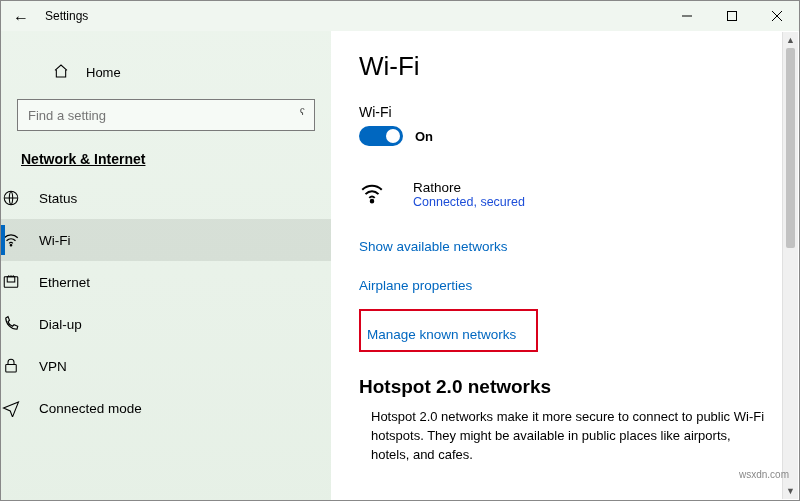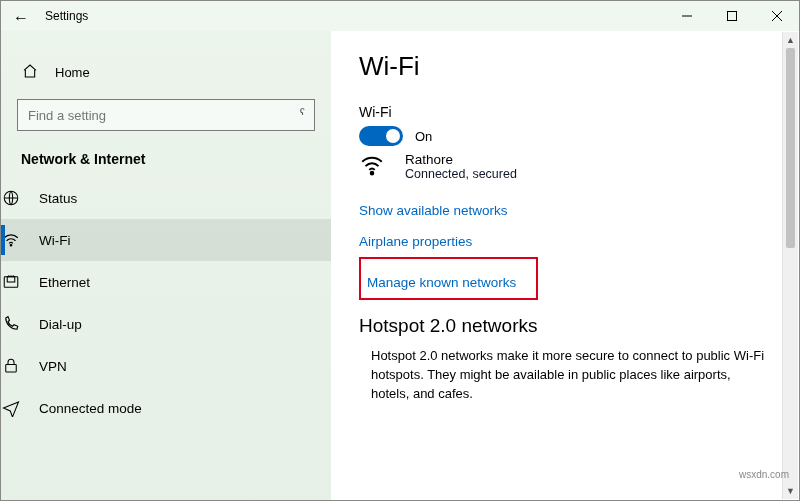--- a/index.html
+++ b/index.html
@@ -8,49 +8,49 @@
   
   .titlebar { height: 30px; display: flex; align-items: center; background: rgba(230,240,230,0.6); }
   .titlebar .back { width: 40px; text-align: center; font-size: 16px; cursor: pointer; }
   .titlebar .title { font-size: 12px; padding-left: 4px; flex: 1; }
   .winbtns { display: flex; }
   .winbtn { width: 45px; height: 30px; display: flex; align-items: center; justify-content: center; font-size: 12px; cursor: pointer; font-family: Arial, sans-serif; }
   .winbtn svg { stroke: #000; }
   
   .body { flex: 1; display: flex; overflow: hidden; }
   .sidebar { width: 330px; background: linear-gradient(180deg, rgba(220,235,220,0.55), rgba(210,228,210,0.55)); padding-top: 22px; display: flex; flex-direction: column; }
-  .home-row { display: flex; align-items: center; height: 38px; padding-left: 20px; gap: 16px; cursor: pointer; }
+  .home-row { display: flex; align-items: center; height: 38px; padding-left: 20px; gap: 16px; cursor: pointer; margin-left: 31px; }
   .home-row .icon { width: 18px; text-align: center; font-size: 15px; }
   .searchwrap { margin: 8px 16px 0 16px; }
   .searchbox { width: 100%; height: 32px; border: 1px solid #7a7a7a; background: rgba(255,255,255,0.55); padding: 0 38px 0 10px; font-size: 13px; outline: none; }
   .searchwrap { position: relative; }
   .searchico { position: absolute; right: 10px; top: 7px; font-size: 14px; color: #333; }
-  .section-hdr { font-weight: 600; font-size: 14px; padding: 20px 20px 10px 20px; }
+  .section-hdr { font-weight: 600; font-size: 14px; padding: 20px 20px 10px 20px; text-decoration: underline; }
   .navlist { display: flex; flex-direction: column; }
   .navitem { display: flex; align-items: center; height: 42px; gap: 18px; cursor: pointer; position: relative; }
   .navitem.selected { background: rgba(0,0,0,0.08); }
   .navitem.selected::before { content:""; position:absolute; left:0; top:6px; bottom:6px; width:4px; background:#0067c0; }
   .navitem .icon { width: 20px; display:flex; justify-content:center; color:#222; }
   .navitem .lbl { font-size: 13.5px; }
   
   .content { flex: 1; padding: 20px 28px 10px 28px; overflow-y: auto; }
   .h1 { font-size: 26px; font-weight: 400; margin-bottom: 22px; }
   .sub { font-size: 14px; margin-bottom: 6px; }
-  .togglerow { display: flex; align-items: center; gap: 12px; margin-bottom: 6px; }
+  .togglerow { display: flex; align-items: center; gap: 12px; margin-bottom: 34px; font-weight: bold; }
   .toggle { width: 44px; height: 20px; border-radius: 10px; background: #0067c0; position: relative; cursor: pointer; }
   .toggle .knob { position: absolute; right: 3px; top: 3px; width: 14px; height: 14px; background: #fff; border-radius: 50%; }
   .togglelbl { font-size: 13px; }
-  .connrow { display: flex; align-items: center; gap: 20px; margin-bottom: 14px; }
+  .connrow { display: flex; align-items: center; gap: 28px; margin-bottom: 14px; }
   .wifiicon svg { width: 26px; height: 26px; }
   .conn-name { font-size: 13.5px; }
-  .conn-status { font-size: 12.5px; color: #0f172a; }
+  .conn-status { font-size: 12.5px; color: #1d4ed8; }
   .linklist { display: flex; flex-direction: column; gap: 0; }
-  .link { color: #0067c0; font-size: 13.5px; padding: 8px 0; cursor: pointer; width: fit-content; }
+  .link { color: #0067c0; font-size: 13.5px; padding: 8px 0; cursor: pointer; width: fit-content; margin-top: 8px; }
   .link.boxed { border: 2px solid #d9001b; padding: 16px 20px 8px 6px; }
-  .h2 { font-size: 19px; font-weight: 400; margin-top: 15px; margin-bottom: 10px; }
+  .h2 { font-size: 19px; font-weight: 700; margin-top: 24px; margin-bottom: 10px; }
   .para { font-size: 13px; line-height: 1.45; color: #000; max-width: 420px; margin-left: 12px; }
   .watermark { position: absolute; right: 10px; bottom: 20px; font-size: 10px; color: #888; }
   
   .scrollbar { position: absolute; right: 1px; top: 31px; bottom: 1px; width: 16px; background: #f0f0f0; border-left:1px solid #e0e0e0;}
   .scroll-arrow { height: 16px; display:flex; align-items:center; justify-content:center; font-size:9px; color:#555; cursor:pointer;}
   .scroll-thumb { position:absolute; top:16px; height: 200px; left:3px; right:3px; background:#c2c2c2; border-radius:2px; cursor:pointer;}
 </style>
 </head>
 <body>
 

